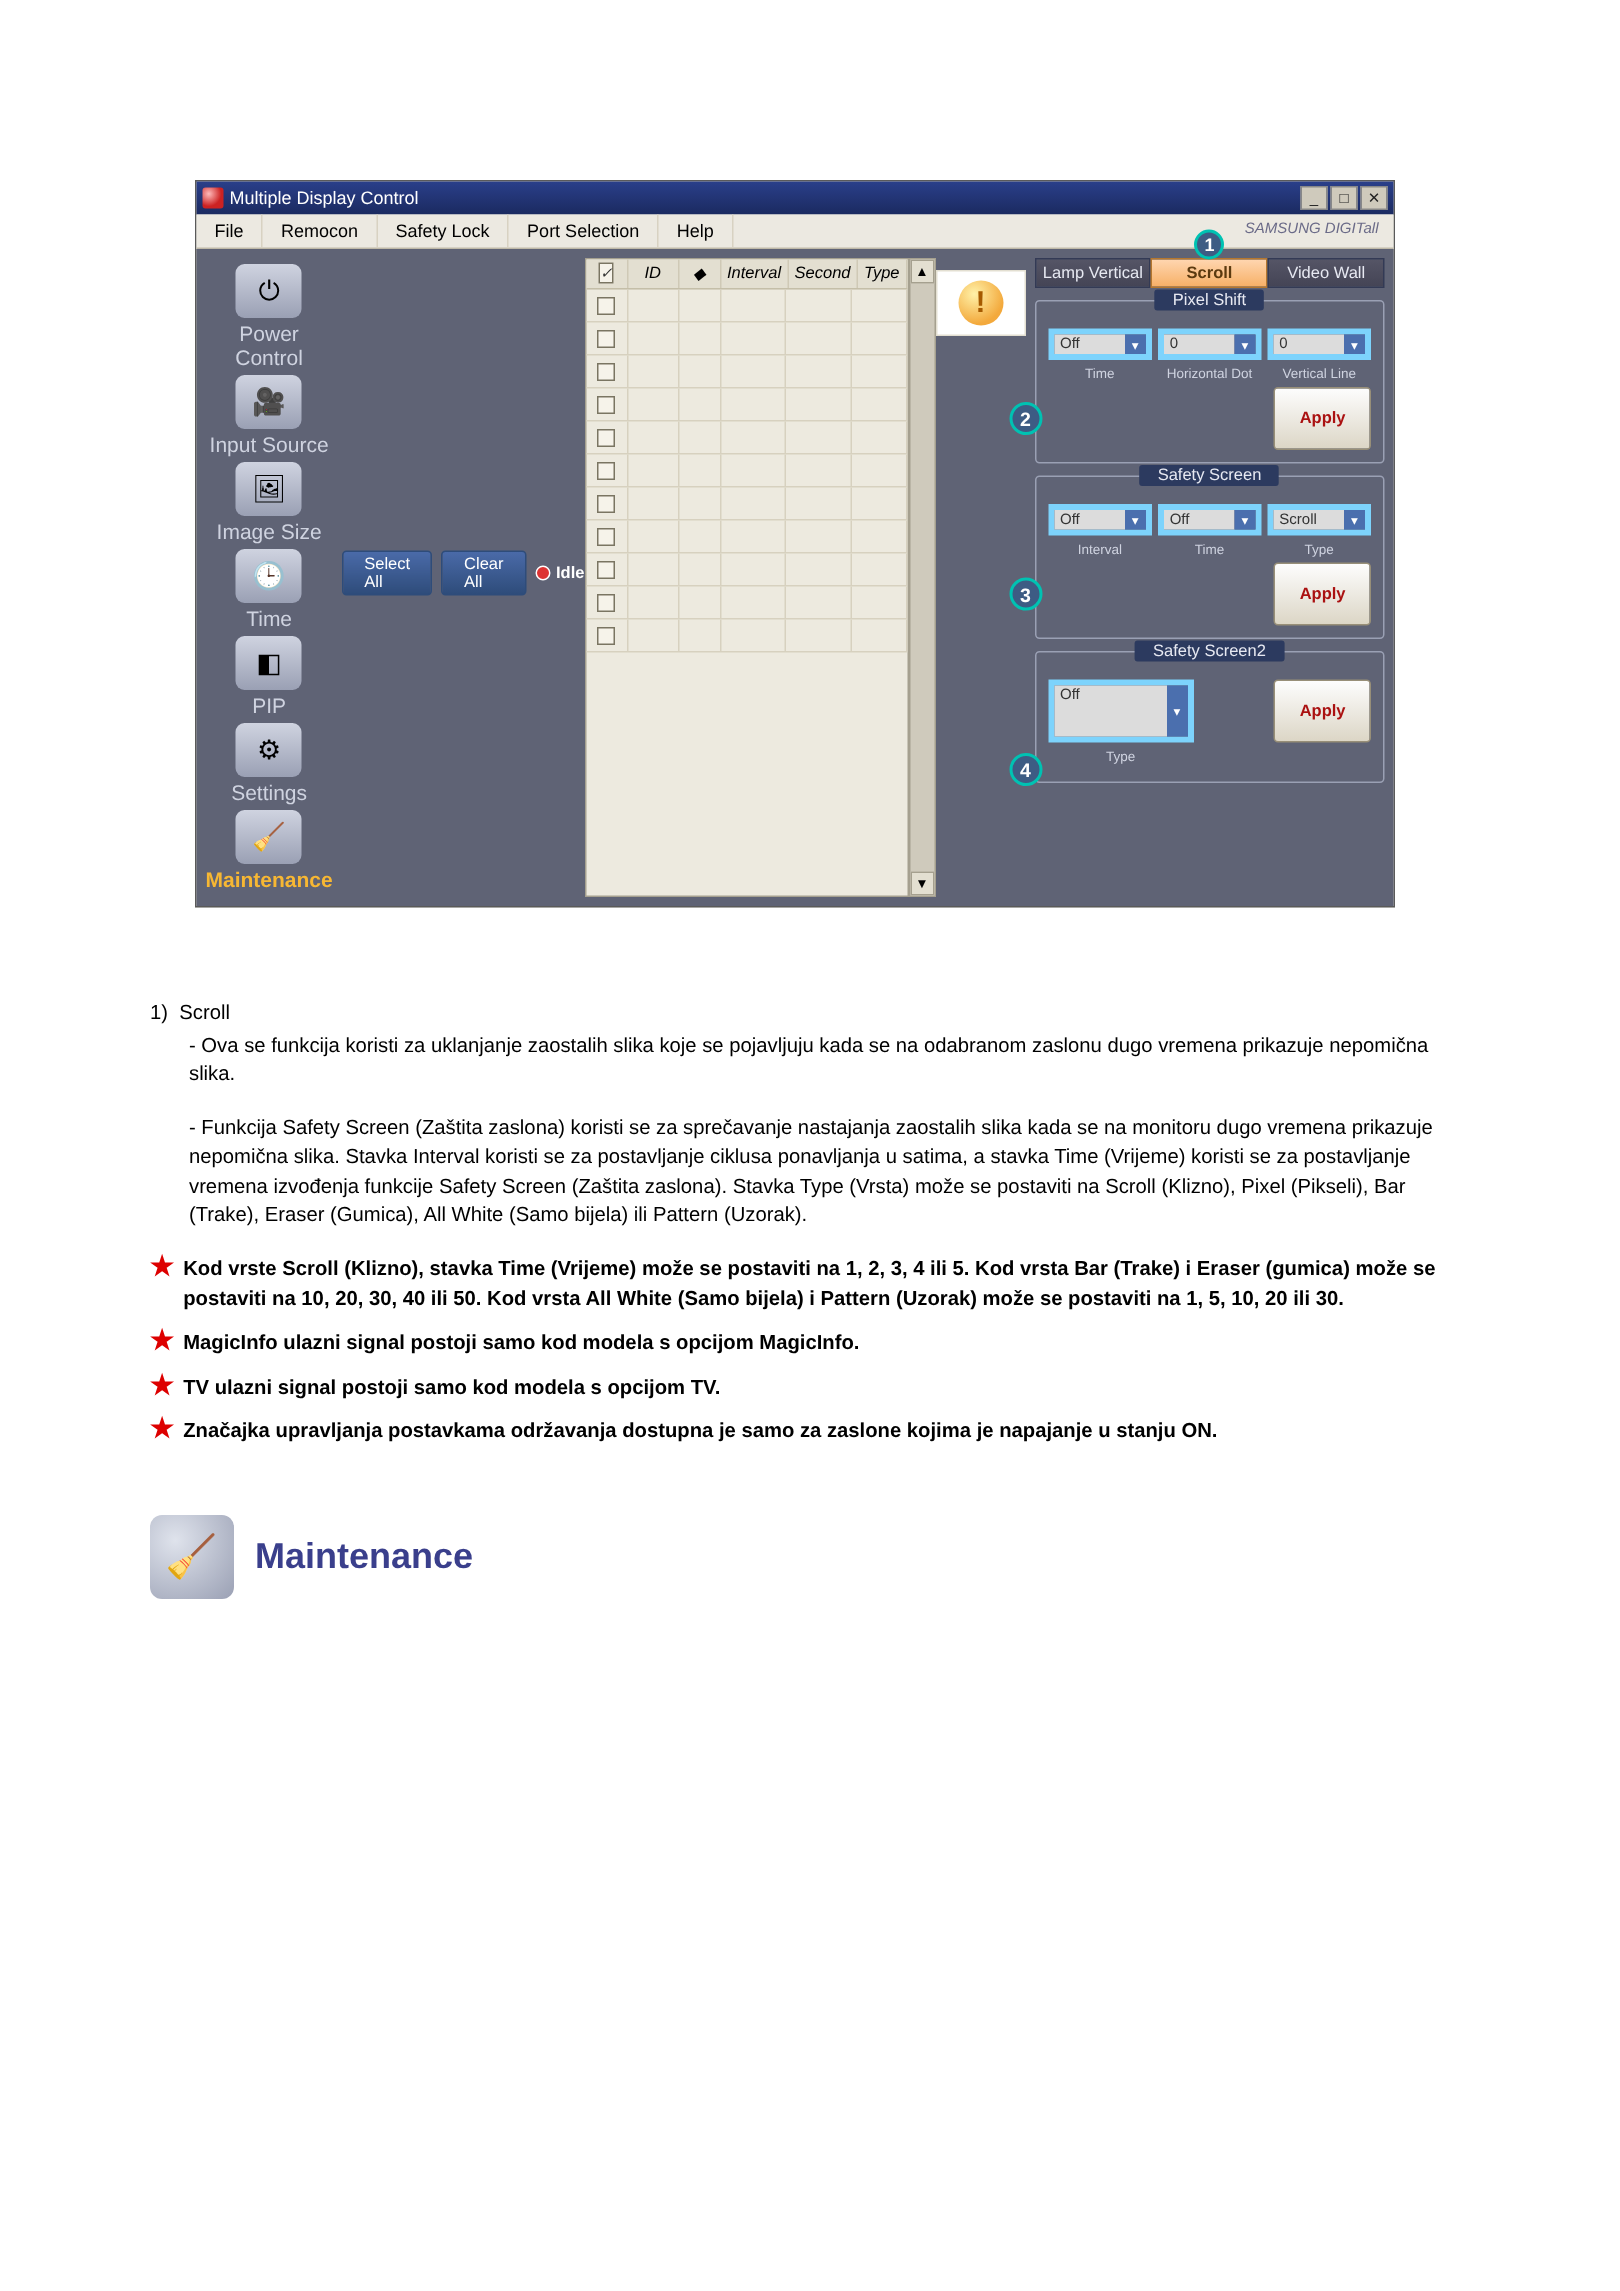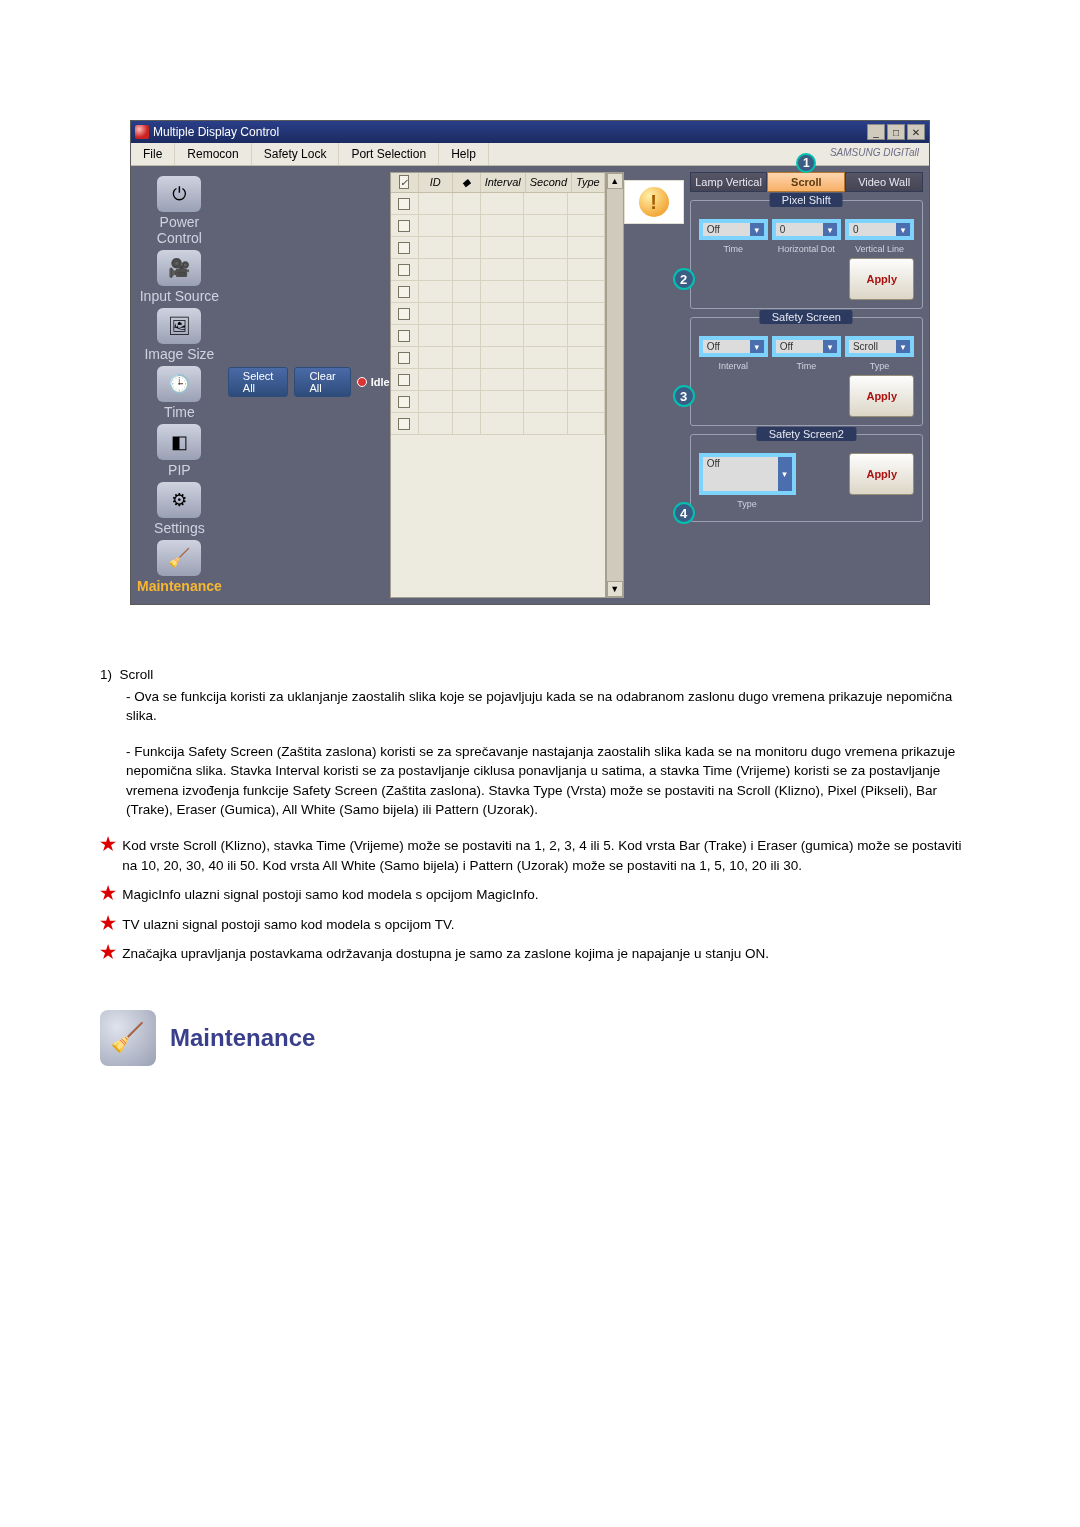--- a/index.html
+++ b/index.html
@@ -236,21 +236,21 @@
   }
 
   
   .doc-list { margin-top: 60px; font-size: 13.5px; line-height:1.45;}
   .doc-item { margin-bottom: 16px;}
   .doc-num { display:block; margin-bottom:2px;}
   .doc-sub { padding-left: 26px; display:block;}
 
   .star-note { display:flex; gap:6px; margin-bottom:10px; font-size:13.5px;}
   .star-note .star { color:#d00; font-size:18px; line-height:16px; font-weight:bold;}
-  .star-note .txt { font-weight:normal; flex:1;}
+  .star-note .txt { font-weight:bold; flex:1;}
 
   .maint-row { display:flex; align-items:center; gap:14px; margin-top:46px;}
   .maint-icon {
     width:56px; height:56px;
     background: radial-gradient(circle at 30% 30%, #dfe3ec, #9aa0b4);
     border-radius:8px;
     display:flex; align-items:center; justify-content:center;
     font-size:28px;
     color:#5b5f70;
   }

